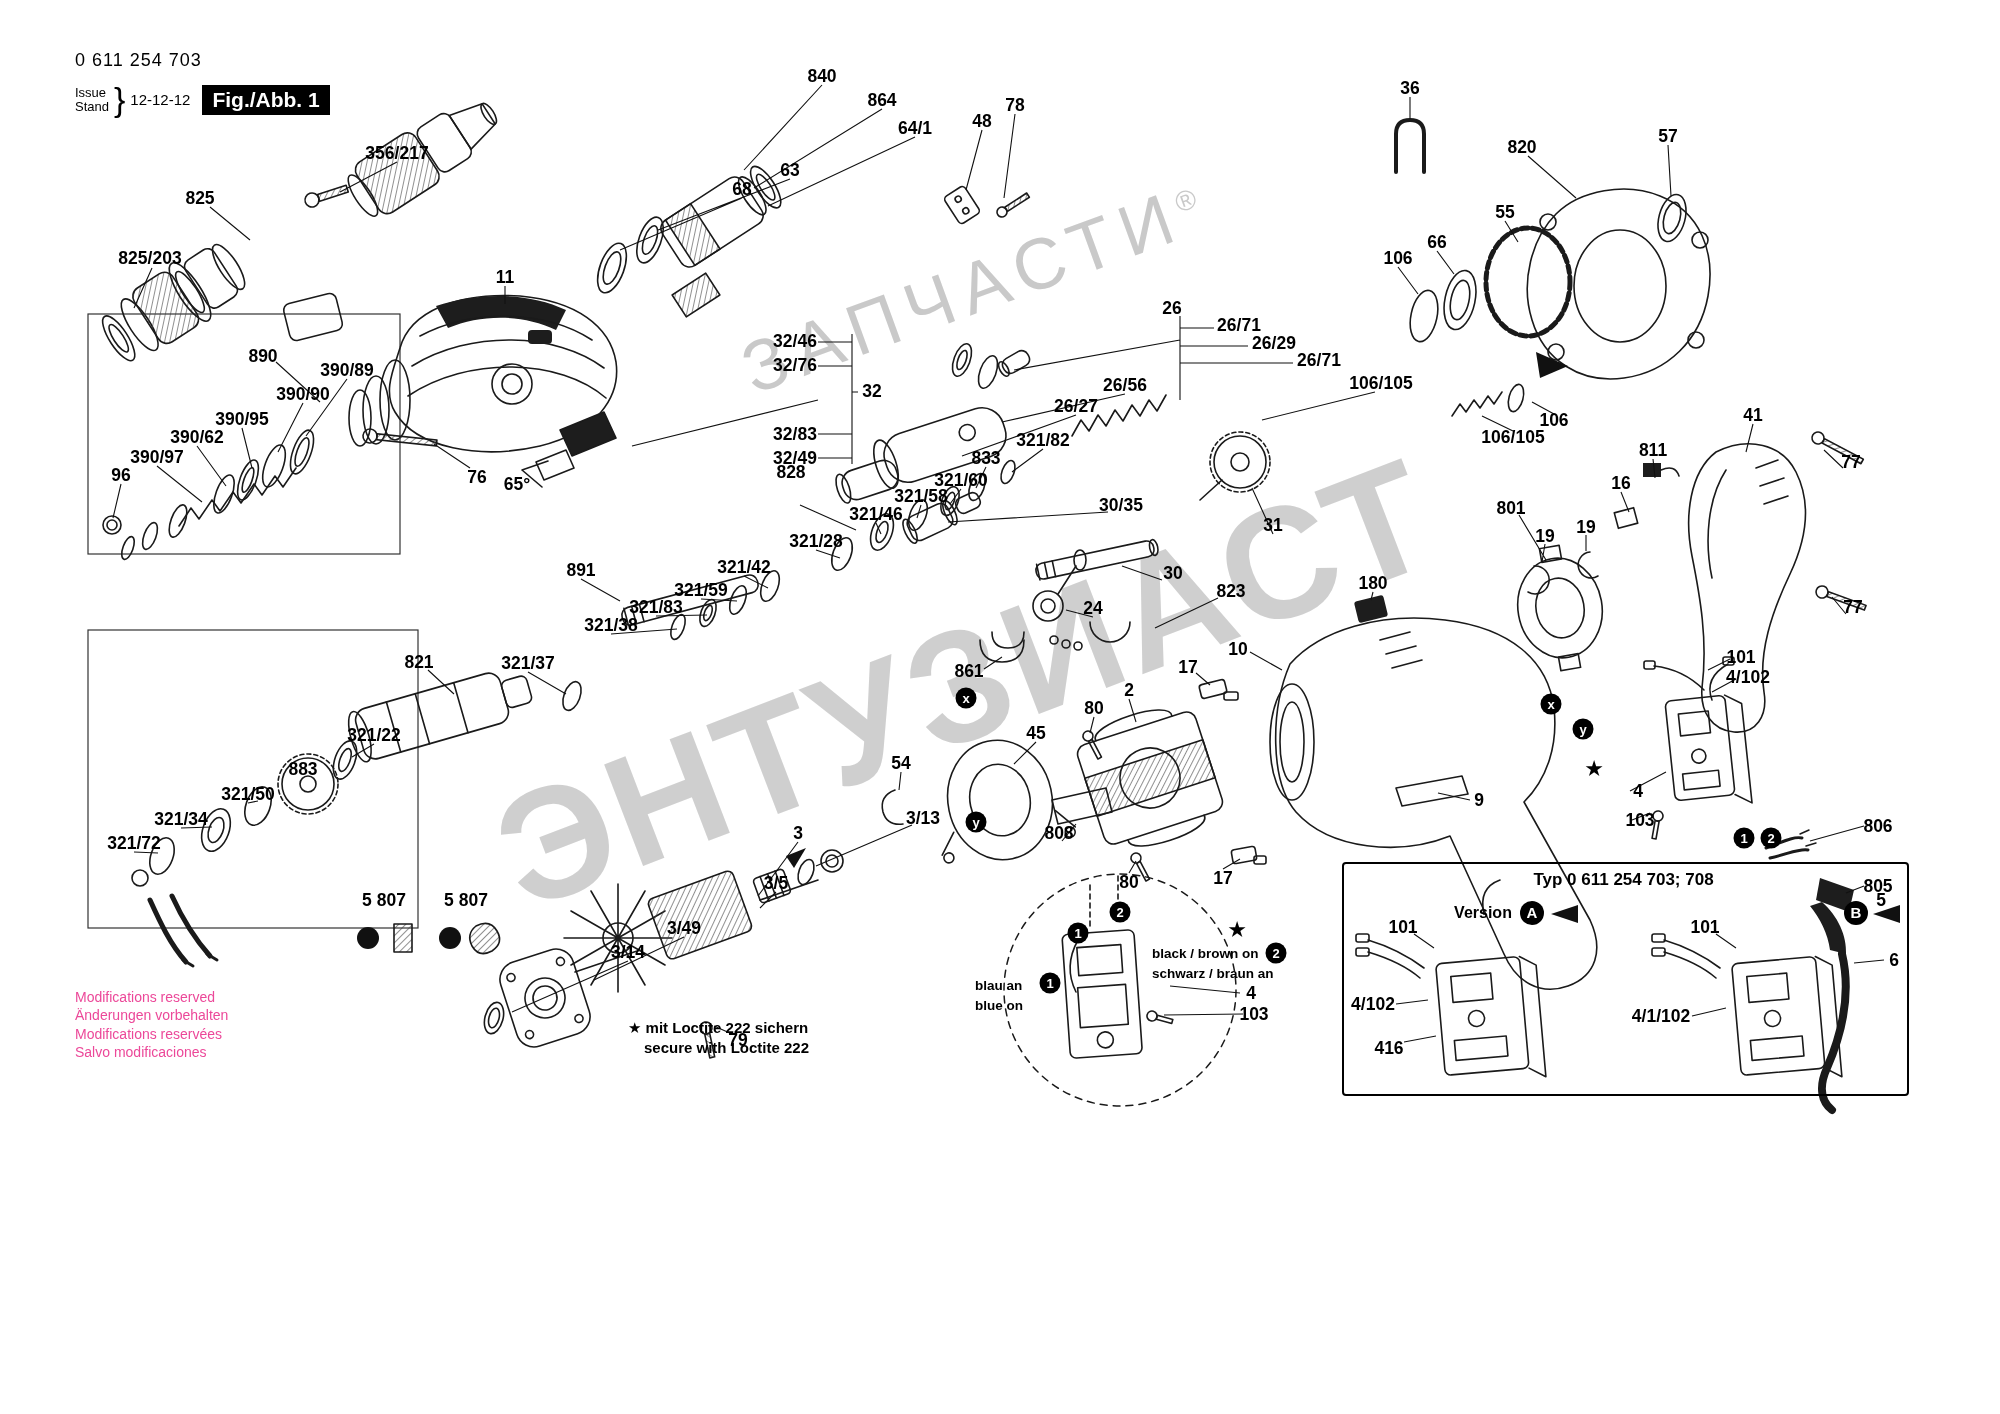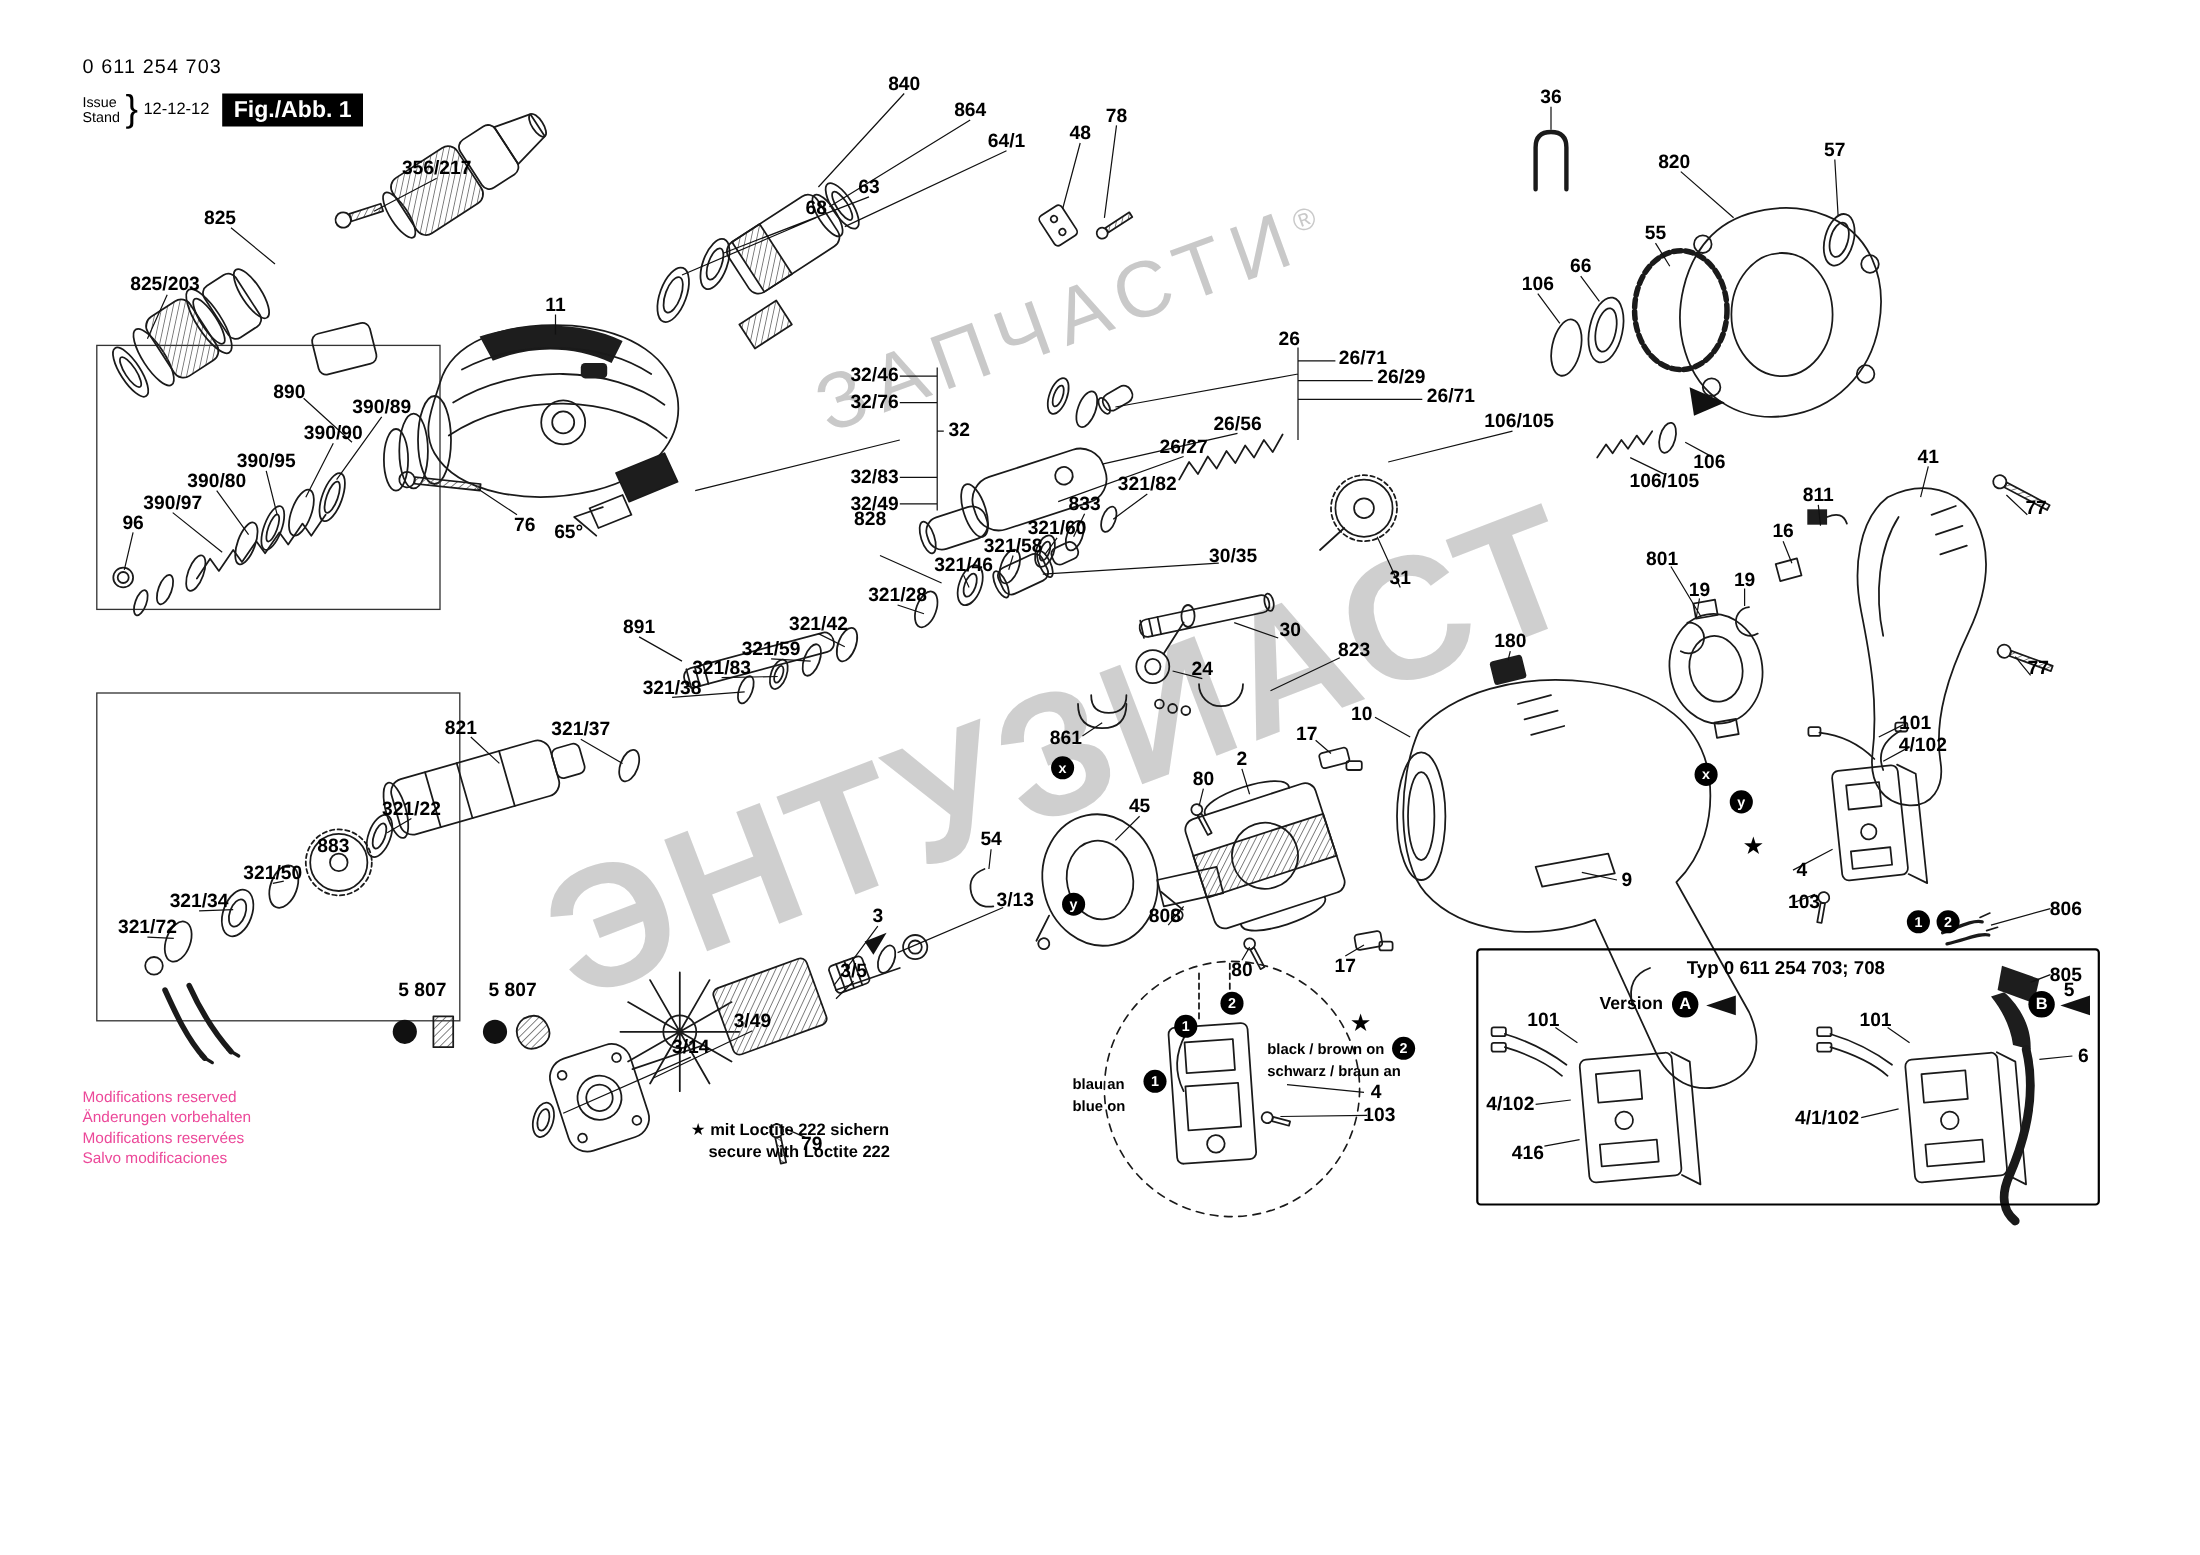--- a/index.html
+++ b/index.html
@@ -538,21 +538,21 @@
         <div class="co" style="left: 1410px; top: 88px;">36</div>
         <div class="co" style="left: 1522px; top: 147px;">820</div>
         <div class="co" style="left: 1668px; top: 136px;">57</div>
         <div class="co" style="left: 1505px; top: 212px;">55</div>
         <div class="co" style="left: 1437px; top: 242px;">66</div>
         <div class="co" style="left: 1398px; top: 258px;">106</div>
         <div class="co" style="left: 263px; top: 356px;">890</div>
         <div class="co" style="left: 347px; top: 370px;">390/89</div>
         <div class="co" style="left: 303px; top: 394px;">390/90</div>
         <div class="co" style="left: 242px; top: 419px;">390/95</div>
-        <div class="co" style="left: 197px; top: 437px;">390/80</div>
+        <div class="co" style="left: 197px; top: 437px;">390/62</div>
         <div class="co" style="left: 157px; top: 457px;">390/97</div>
         <div class="co" style="left: 121px; top: 475px;">96</div>
         <div class="co" style="left: 477px; top: 477px;">76</div>
         <div class="co" style="left: 517px; top: 484px;">65°</div>
         <div class="co" style="left: 795px; top: 341px;">32/46</div>
         <div class="co" style="left: 795px; top: 365px;">32/76</div>
         <div class="co" style="left: 872px; top: 391px;">32</div>
         <div class="co" style="left: 795px; top: 434px;">32/83</div>
         <div class="co" style="left: 795px; top: 458px;">32/49</div>
         <div class="co" style="left: 1172px; top: 308px;">26</div>

